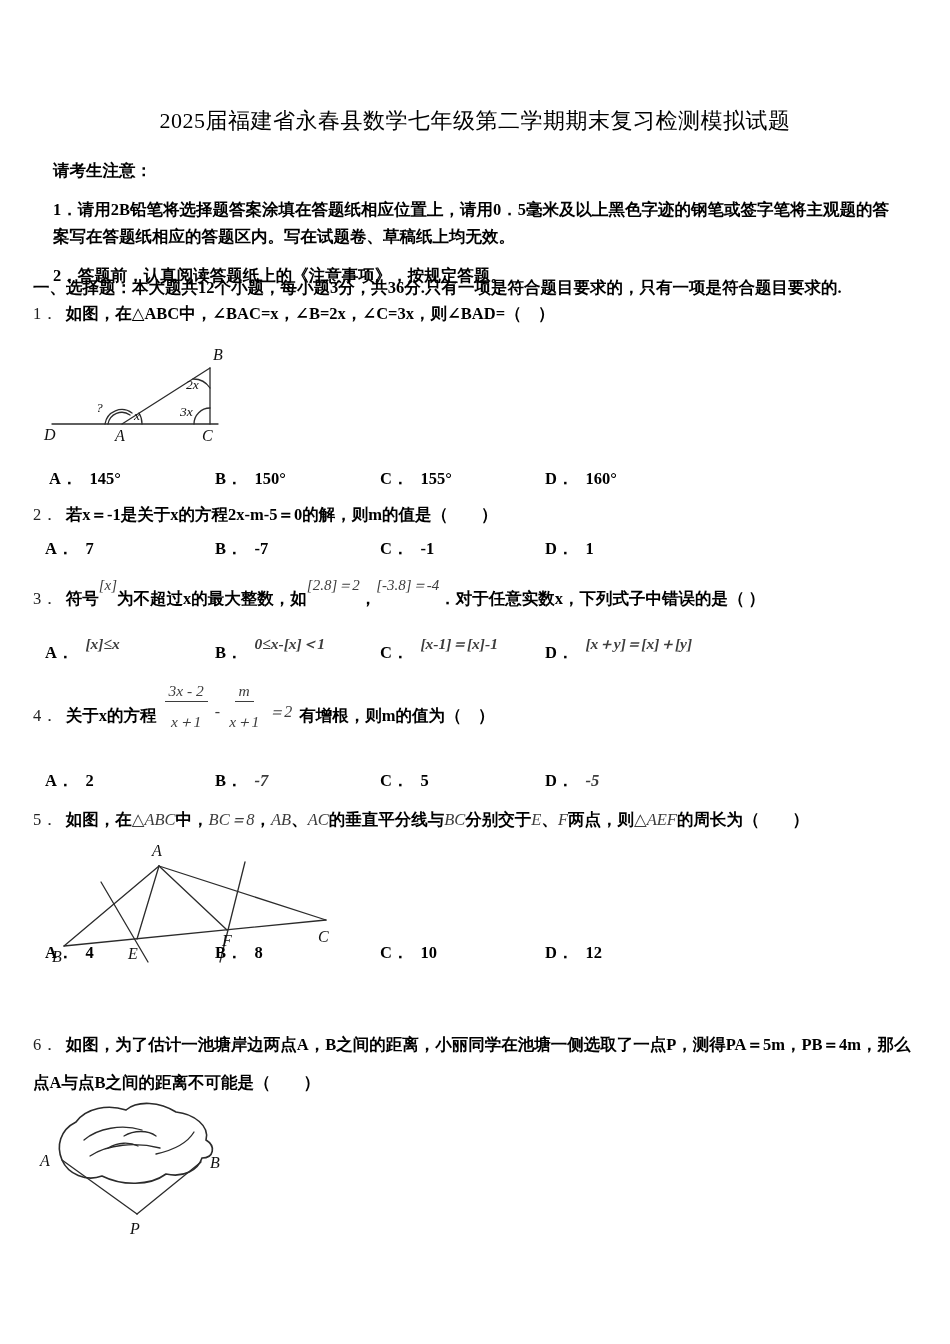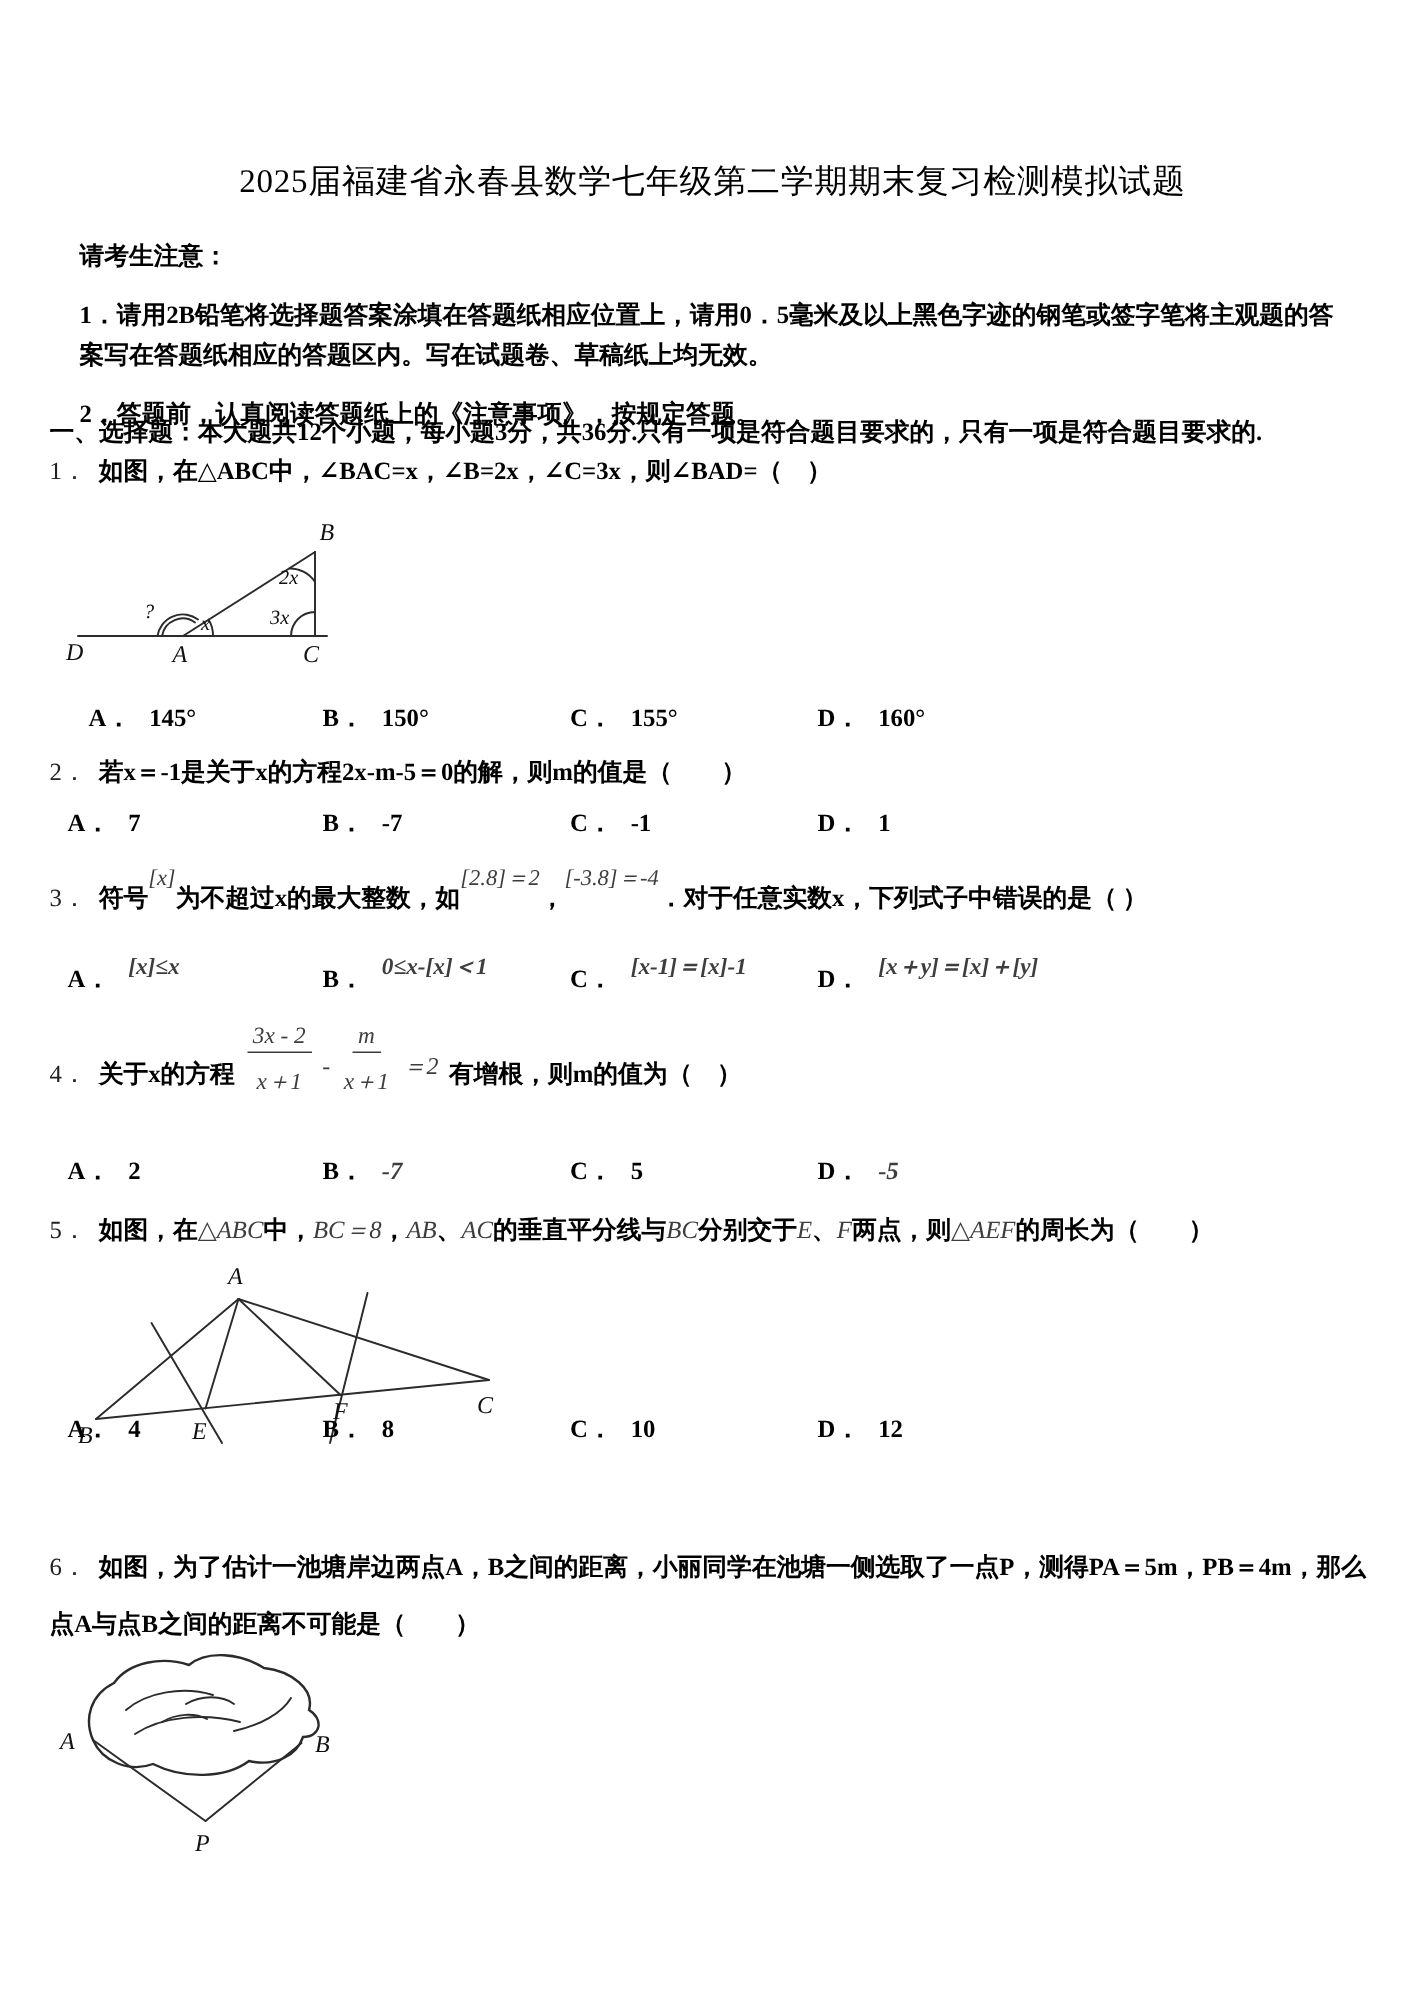--- a/index.html
+++ b/index.html
@@ -95,21 +95,21 @@
       <text x="160" y="95">C</text>
       <text x="171" y="14">B</text>
       <text class="ang" x="54" y="66">?</text>
       <text class="ang" x="92" y="74">x</text>
       <text class="ang" x="144" y="43">2x</text>
       <text class="ang" x="138" y="70">3x</text>
     </svg>
   </div>
 
   <div class="opts" style="top:468px">
-      <span class="opt" style="left: 14px; text-align: center;"><span class="opt-l">A．</span><span class="opt-v">145°</span></span>
+      <span class="opt" style="left: 4px; text-align: center;"><span class="opt-l">A．</span><span class="opt-v">145°</span></span>
       <span class="opt" style="left: 170px;"><span class="opt-l">B．</span><span class="opt-v">150°</span></span>
       <span class="opt" style="left: 335px;"><span class="opt-l">C．</span><span class="opt-v">155°</span></span>
       <span class="opt" style="left: 500px;"><span class="opt-l">D．</span><span class="opt-v">160°</span></span>
     </div>
 
   <div class="q" style="top:504px">
     <span class="qnum">2．</span><span class="qtext">若x＝-1是关于x的方程2x-m-5＝0的解，则m的值是（　　）</span>
   </div>
   <div class="opts" style="top:538px">
       <span class="opt" style="left: 0px;"><span class="opt-l">A．</span><span class="opt-v">7</span></span>

